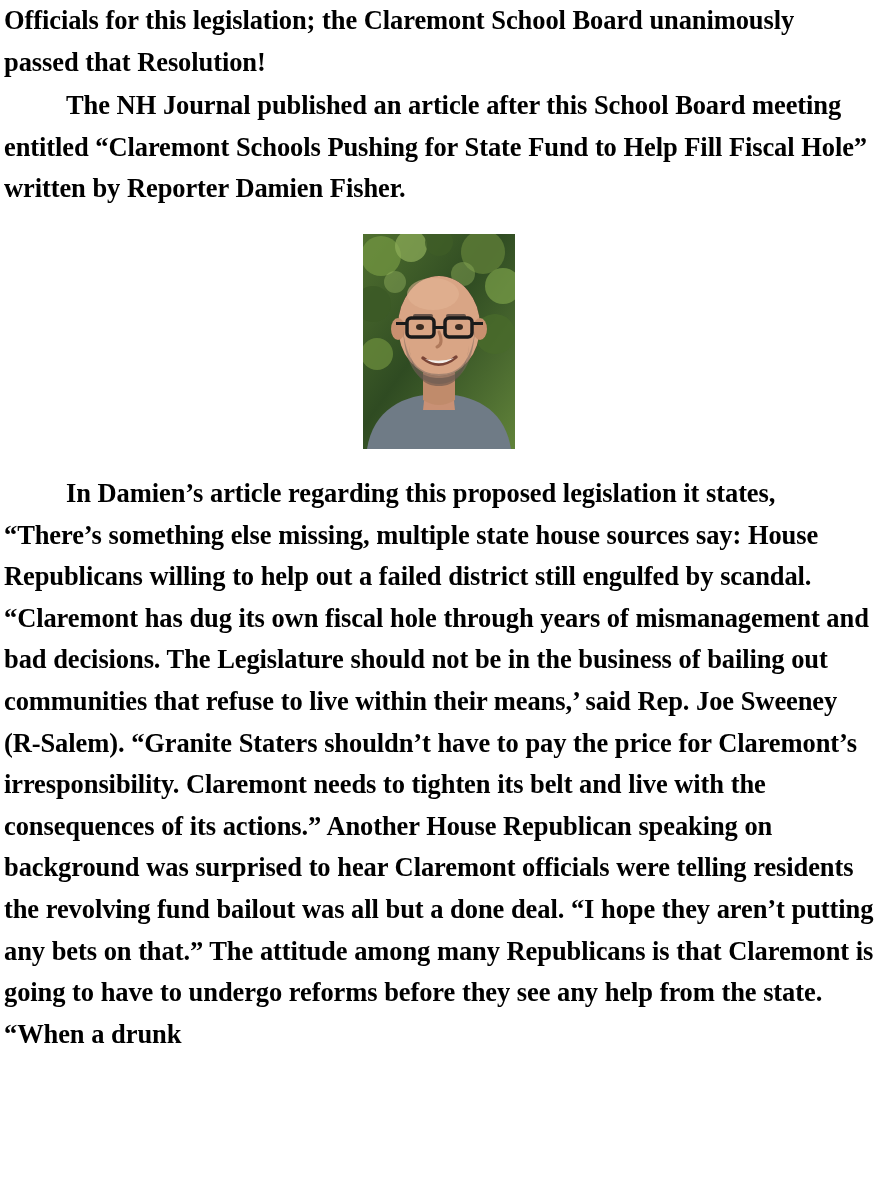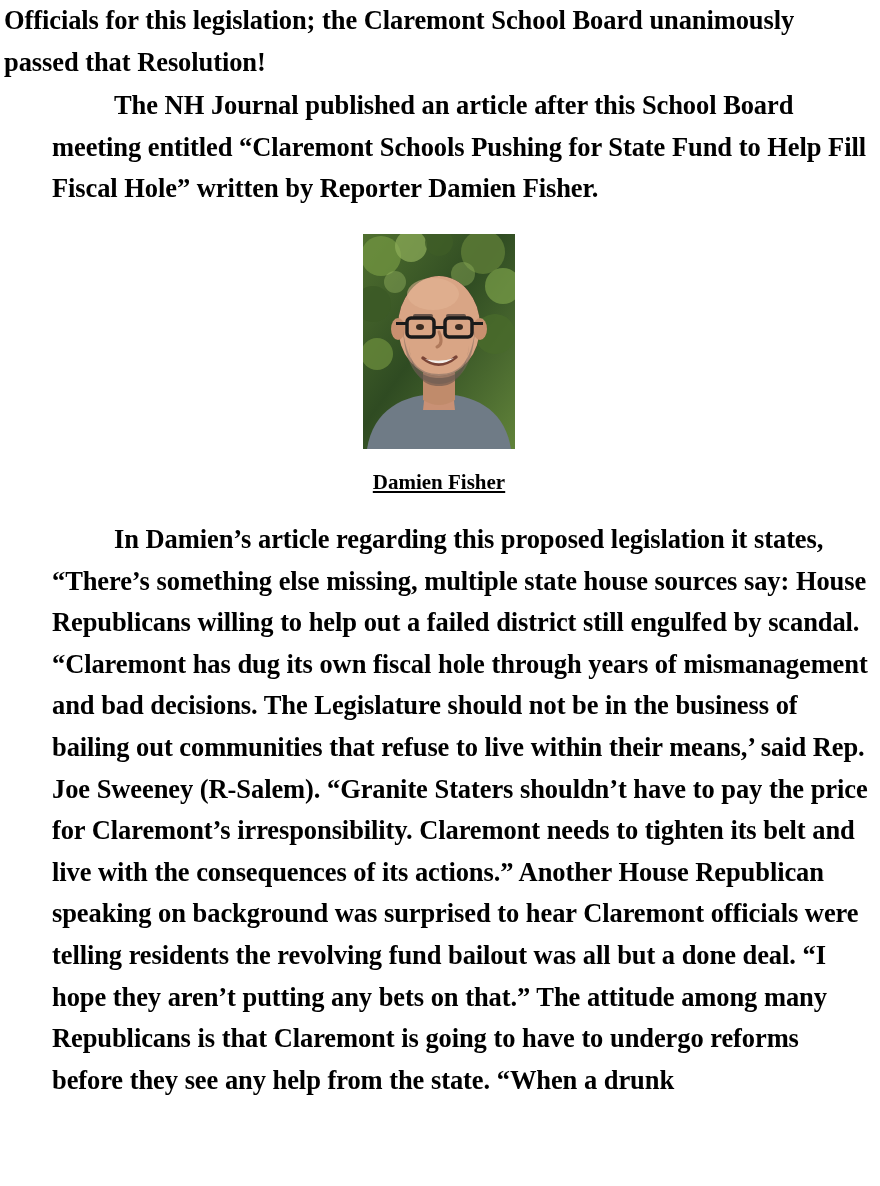--- a/index.html
+++ b/index.html
@@ -26,21 +26,20 @@
     font-weight: bold;
     font-size: 26.5px;
     line-height: 41.6px;
     margin: 0;
     text-align: left;
     letter-spacing: -0.1px;
     word-spacing: 0.2px;
   }
   p.para-indent {
     text-indent: 62px;
-    margin-left: 48px;
   }
   .figure {
     margin: 0;
     padding: 0;
     text-align: center;
   }
   .photo-wrap {
     display: block;
     margin: 24px auto 0 auto;
     width: 152px;
@@ -140,20 +139,19 @@
           <ellipse cx="57" cy="93" rx="4" ry="3" fill="#3a2a20"></ellipse>
           <ellipse cx="96" cy="93" rx="4" ry="3" fill="#3a2a20"></ellipse>
 
           <path d="M76 98 q5 12 -2 15" fill="none" stroke="#b07a5c" stroke-width="3" stroke-linecap="round"></path>
 
           <path d="M60 124 q16 13 33 -1" fill="none" stroke="#7a4436" stroke-width="3.5" stroke-linecap="round"></path>
           <path d="M62 125 q15 9 29 -1 q-14 5 -29 1 z" fill="#f3f0ec"></path>
         </g>
       </svg>
     </span>
-    <span class="caption">Damien Fisher</span>
   </div>
 
   <div class="spacer-after-caption"></div>
 
   <p class="body-text para-indent">In Damien’s article regarding this proposed legislation it states, “There’s something else missing, multiple state house sources say: House Republicans willing to help out a failed district still engulfed by scandal. “Claremont has dug its own fiscal hole through years of mismanagement and bad decisions. The Legislature should not be in the business of bailing out communities that refuse to live within their means,’ said Rep. Joe Sweeney (R-Salem).  “Granite Staters shouldn’t have to pay the price for Claremont’s irresponsibility. Claremont needs to tighten its belt and live with the consequences of its actions.” Another House Republican speaking on background was surprised to hear Claremont officials were telling residents the revolving fund bailout was all but a done deal. “I hope they aren’t putting any bets on that.” The attitude among many Republicans is that Claremont is going to have to undergo reforms before they see any help from the state. “When a drunk</p>
 
 </div>
 
 </body></html>

